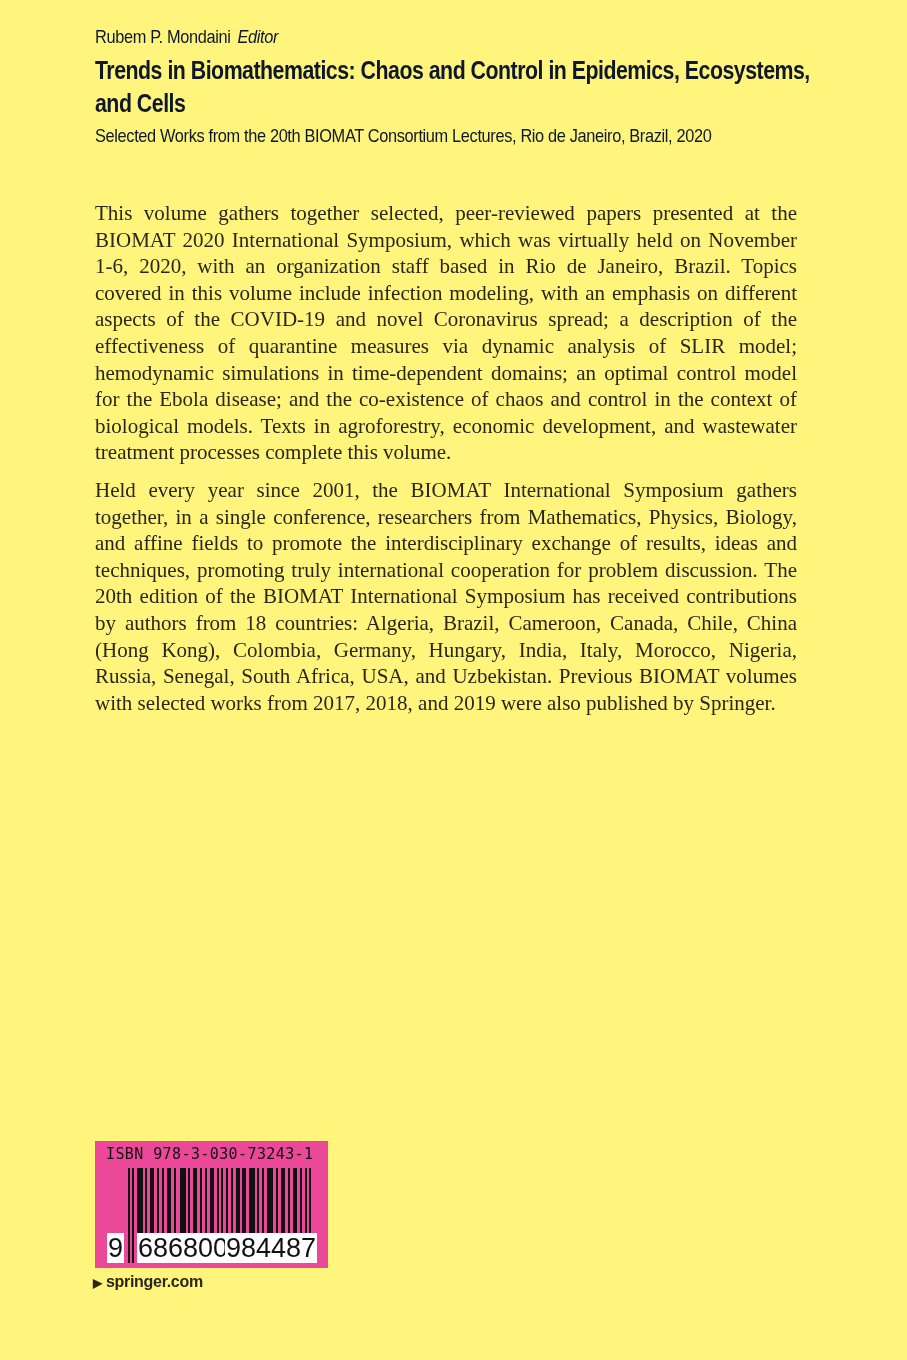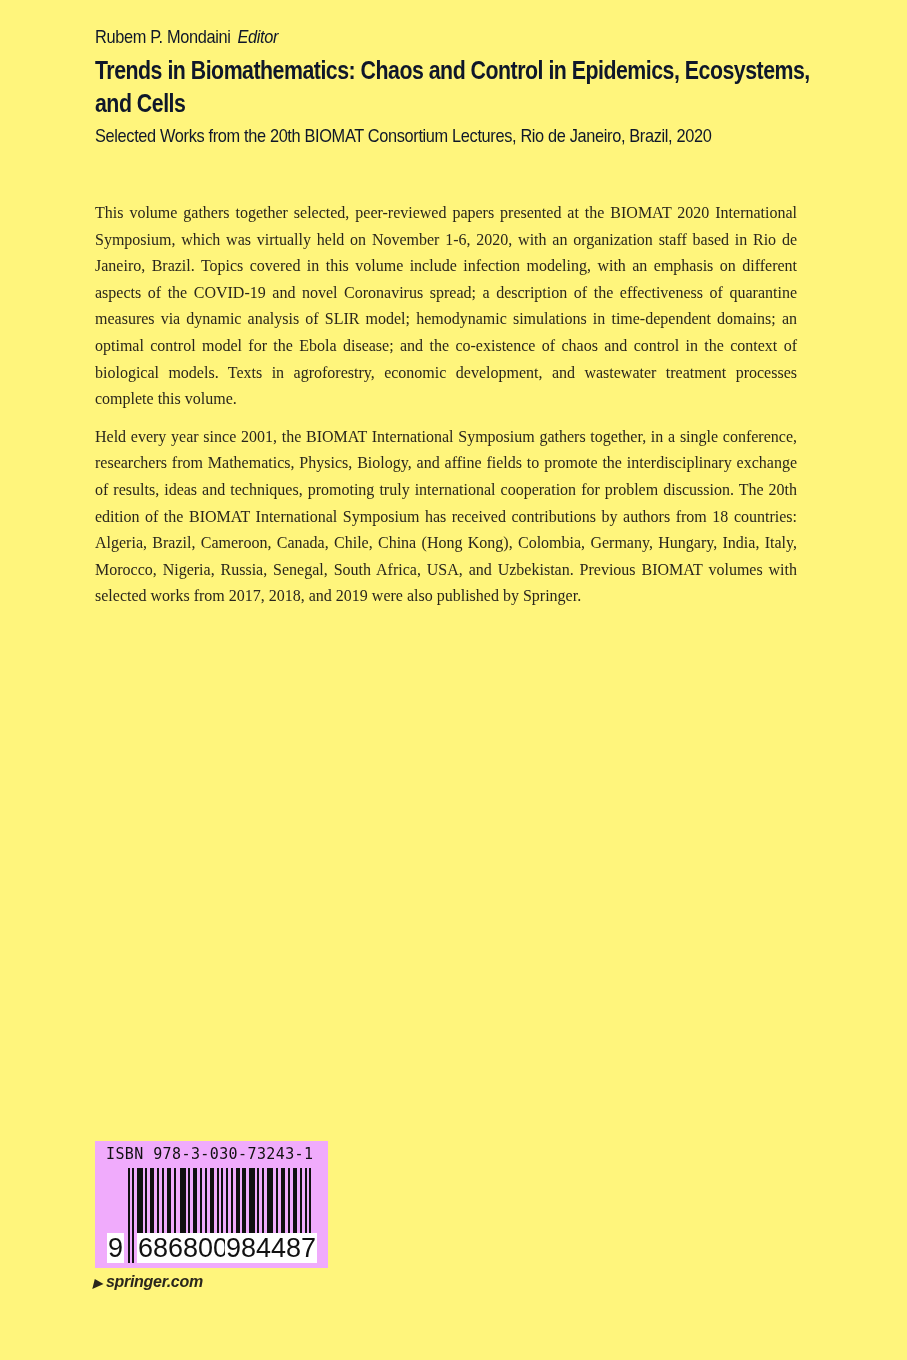--- a/index.html
+++ b/index.html
@@ -46,33 +46,33 @@
       transform: scaleX(0.86);
       transform-origin: left;
       white-space: nowrap;
     }
     .body-text {
       position: absolute;
       left: 95px;
       top: 200px;
       width: 702px;
       color: #2a261c;
-      font-size: 16px;
+      font-size: 21px;
       line-height: 26.6px;
       text-align: justify;
       hyphens: manual;
     }
     .body-text p { margin: 0 0 11px 0; }
     .barcode-box {
       position: absolute;
       left: 95px;
       top: 1141px;
       width: 233px;
       height: 127px;
-      background: #f0abfc;
+      background: #ec4899;
     }
     .isbn-label {
       position: absolute;
       left: 11px;
       top: 4px;
       font-family: "DejaVu Sans Mono", monospace;
       font-size: 15px;
       color: #111;
       white-space: nowrap;
       letter-spacing: 0.4px;
@@ -98,21 +98,20 @@
     .springer-link {
       position: absolute;
       left: 93px;
       top: 1273px;
       font-family: "Liberation Sans", sans-serif;
       font-weight: bold;
       font-size: 16px;
       color: #2a261c;
       white-space: nowrap;
       letter-spacing: -0.3px;
-      font-style: italic;
     }
     .springer-link .arrow { font-size: 12px; margin-right: 4px; }
   </style>
 </head>
 <body>
 
 <div class="header">
   <div class="editor-line">
     <span>Rubem P. Mondaini</span><span class="role">Editor</span>
   </div>

